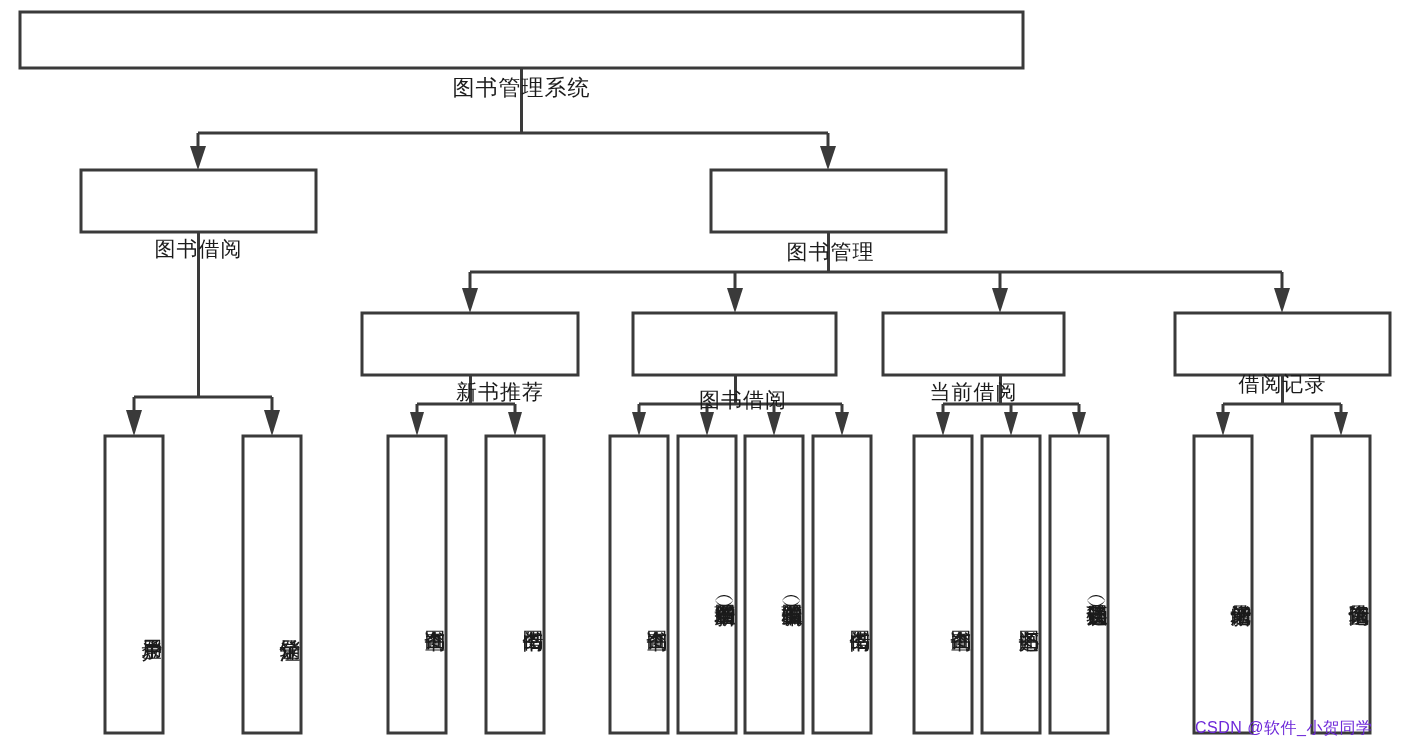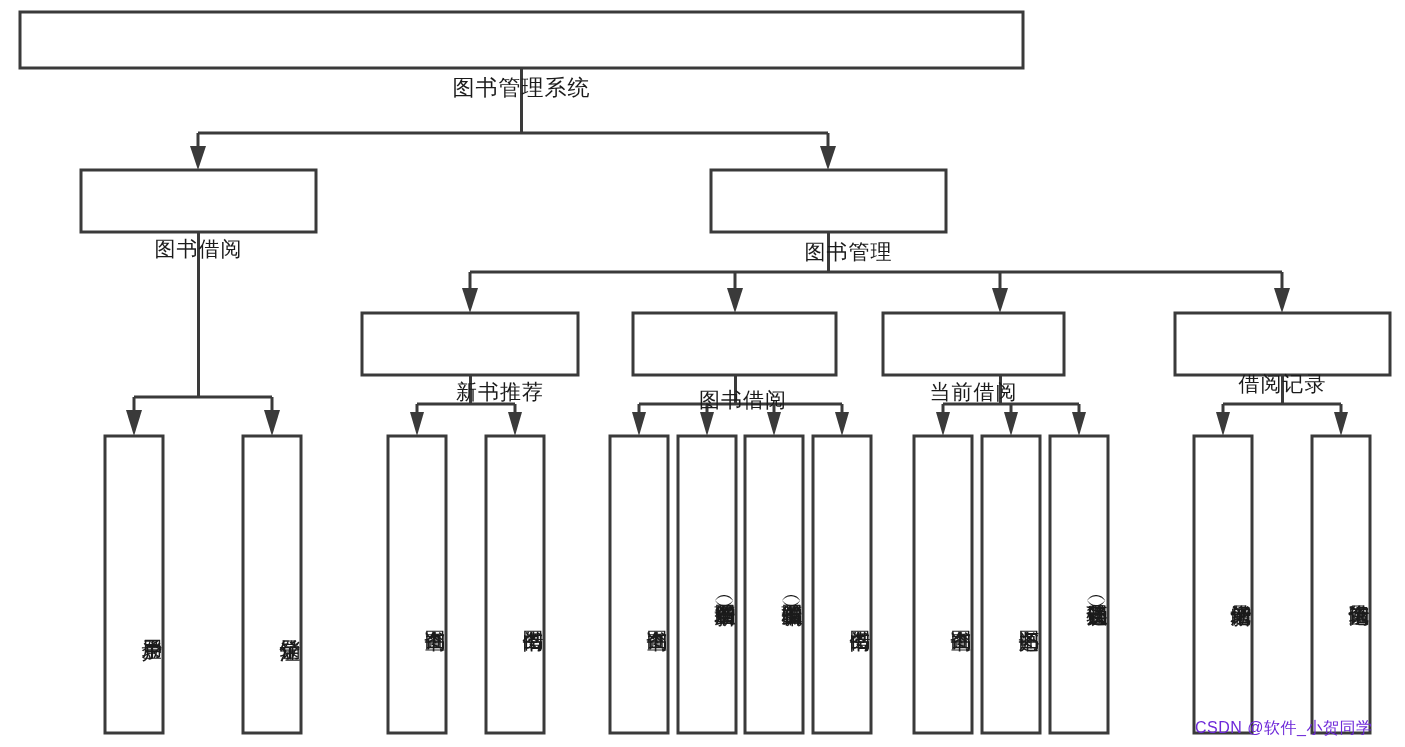--- a/index.html
+++ b/index.html
@@ -185,21 +185,21 @@
     <rect class="node-box" x="982" y="436" width="58" height="297"></rect>
     <rect class="node-box" x="1050" y="436" width="58" height="297"></rect>
     <rect class="node-box" x="1194" y="436" width="58" height="297"></rect>
     <rect class="node-box" x="1312" y="436" width="58" height="297"></rect>
 
   </svg>
 
   <div class="node-label-h title-label" style="left:20px; top:12px; width:1003px; height:56px;">图书管理系统</div>
 
   <div class="node-label-h" style="left:81px; top:170px; width:235px; height:62px;">图书借阅</div>
-  <div class="node-label-h" style="left:731px; top:170px; width:235px; height:68px;">图书管理</div>
+  <div class="node-label-h" style="left:713px; top:170px; width:235px; height:68px;">图书管理</div>
 
   <div class="node-label-h" style="left:362px; top:313px; width:216px; height:62px;padding-left:30px;">新书推荐</div>
   <div class="node-label-h" style="left:633px; top:321px; width:220px; height:62px;">图书借阅</div>
   <div class="node-label-h" style="left:883px; top:313px; width:181px; height:62px;">当前借阅</div>
   <div class="node-label-h" style="left:1175px; top:313px; width:215px; height:46px;">借阅记录</div>
 
   <div class="node-label-v" style="left:105px; top:523px; width:58px; height:200px;">用户登录</div>
   <div class="node-label-v" style="left:243px; top:523px; width:58px; height:200px;">注销登录</div>
   <div class="node-label-v" style="left:388px; top:509px; width:58px; height:210px;">查询图书</div>
   <div class="node-label-v" style="left:486px; top:509px; width:58px; height:210px;">借阅图书</div>

